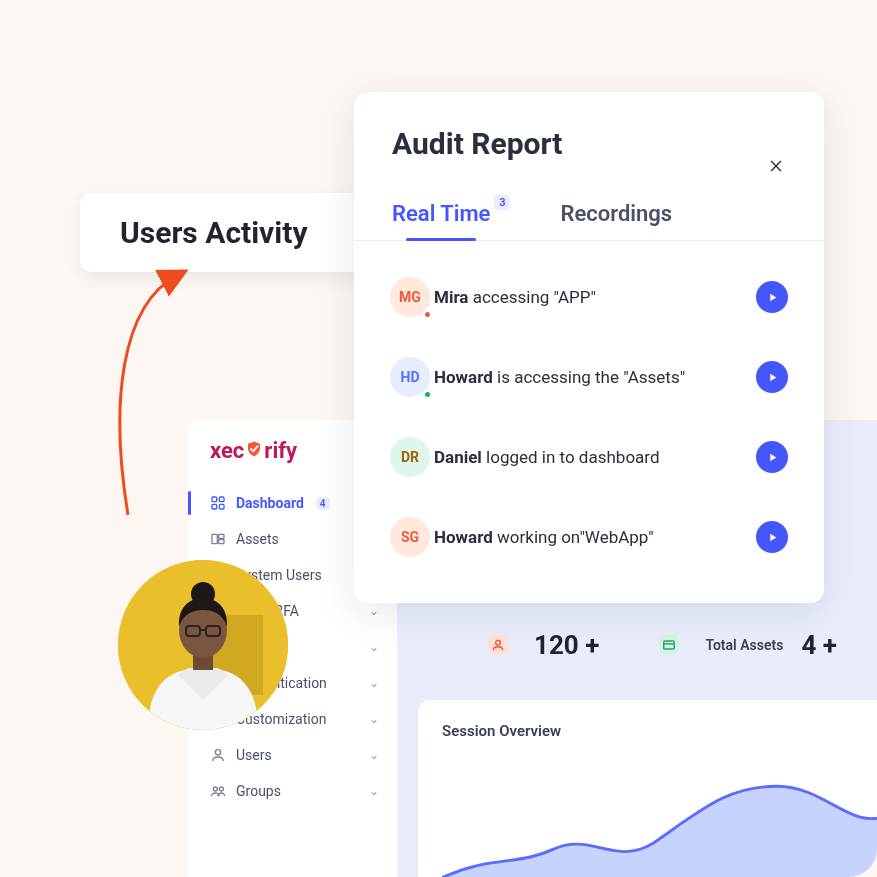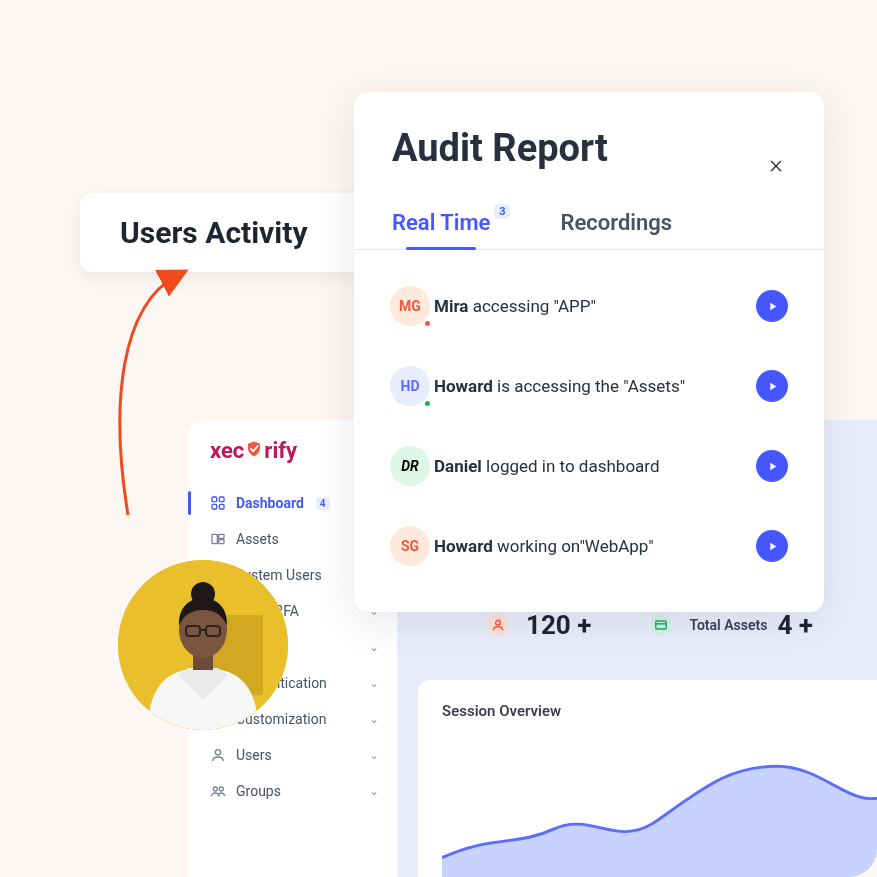--- a/index.html
+++ b/index.html
@@ -90,21 +90,21 @@
 
   .main {
     flex: 1;
     padding: 0 20px;
   }
   .stats {
     display: flex; gap: 60px;
     padding: 190px 0 0 70px;
     font-size: 26px; font-weight: 700; color: #1f2430;
   }
-  .stat { display: flex; align-items: center; gap: 18px; }
+  .stat { display: flex; align-items: center; gap: 26px; margin-top: 20px; }
   .stat .lbl { font-size: 14px; font-weight: 600; color: #3a3f52; margin-right: -8px; }
   .stat .ico { width: 20px; height: 20px; border-radius: 4px; }
 
   .card {
     margin-top: 40px;
     background: #fff;
     border-radius: 12px;
     padding: 22px 10px 0 24px;
     height: 210px;
     overflow: hidden;
@@ -127,21 +127,21 @@
   .panel {
     position: absolute;
     top: 92px; left: 354px;
     width: 470px;
     background: #fff;
     border-radius: 14px;
     box-shadow: 0 10px 40px rgba(20,25,60,.10);
     padding: 34px 0 20px 0;
   }
   .panel h2 {
-    font-size: 38px; font-weight: 700; color: #2a2f3e;
+    font-size: 30px; font-weight: 700; color: #2a2f3e;
     padding: 0 38px 10px 38px;
   }
   .close {
     position: absolute; top: 64px; right: 38px;
     width: 20px; height: 20px;
     display: flex; align-items: center; justify-content: center;
     color: #2a2f3e; cursor: pointer;
   }
   .tabs {
     display: flex; gap: 70px;
@@ -385,21 +385,21 @@
       <div class="row">
         <div class="pill" style="background: rgb(231, 236, 255); color: rgb(90, 109, 255);">HD<span class="dot" style="background: rgb(23, 179, 90);"></span></div>
         <div class="text"><b>Howard</b> is accessing the "Assets"</div>
         <div class="play">
           <svg width="13" height="13" viewBox="0 0 24 24">
             <path d="M8 5v14l11-7z"></path>
           </svg>
         </div>
       </div>
       <div class="row">
-        <div class="pill" style="background: rgb(223, 246, 234); color: #000000; font-style: italic;">DR</div>
+        <div class="pill" style="background: rgb(223, 246, 234); color: #a16207;">DR</div>
         <div class="text"><b>Daniel</b> logged in to dashboard</div>
         <div class="play">
           <svg width="13" height="13" viewBox="0 0 24 24">
             <path d="M8 5v14l11-7z"></path>
           </svg>
         </div>
       </div>
       <div class="row">
         <div class="pill" style="background: rgb(255, 232, 220); color: rgb(240, 90, 60);">SG</div>
         <div class="text"><b>Howard</b> working on"WebApp"</div>

